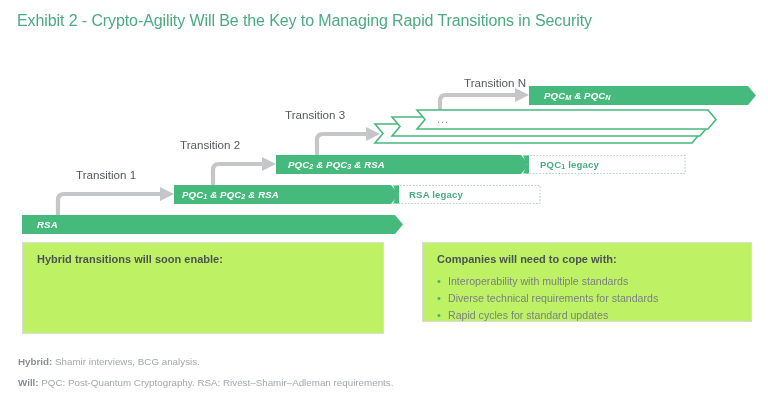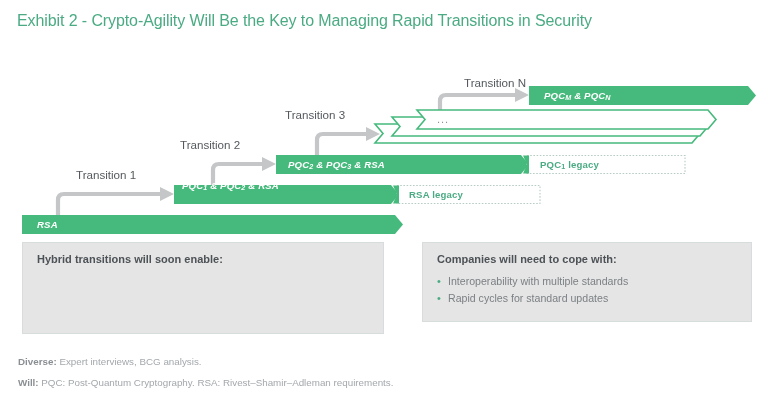--- a/index.html
+++ b/index.html
@@ -83,21 +83,21 @@
     font-size: 11px;
     letter-spacing: 1px;
     white-space: nowrap;
   }
 
   
   .callout {
     position: absolute;
     box-sizing: border-box;
     border: 1px solid #d7dcdd;
-    background: #e5e5e5;
+    background: #bef264;
     padding: 10px 14px 8px 14px;
   }
   #callout-left  { left: 22px;  top: 242px; width: 362px; height: 92px; }
   #callout-right { left: 422px; top: 242px; width: 330px; height: 80px; }
 
   .callout-heading {
     color: #4d5256;
     font-size: 11px;
     font-weight: bold;
     margin: 0 0 7px 0;
@@ -183,21 +183,21 @@
     </g>
 
     <g fill="#46b97c">
       <path d="M 393,117.5 L 399,117.5 L 399,135.5 L 393,135.5 L 397,126.5 Z"></path>
       <path d="M 523,87.5 L 529,87.5 L 529,105.5 L 523,105.5 L 527,96.5 Z"></path>
     </g>
   </svg>
 
   <div class="bar-label" style="left:37px; top:151px;"><span>RSA</span></div>
 
-  <div class="bar-label" style="left:182px; top:112px;"><span>PQC</span><sub>1</sub><span> &amp; PQC</span><sub>2</sub><span> &amp; RSA</span></div>
+  <div class="bar-label" style="left:182px; top:121px;"><span>PQC</span><sub>1</sub><span> &amp; PQC</span><sub>2</sub><span> &amp; RSA</span></div>
 
   <div class="bar-label" style="left:288px; top:91px;"><span>PQC</span><sub>2</sub><span> &amp; PQC</span><sub>3</sub><span> &amp; RSA</span></div>
 
   <div class="bar-label" style="left:544px; top:22px;"><span>PQC</span><sub>M</sub><span> &amp; PQC</span><sub>N</sub></div>
 
   <div class="legacy-label" style="left:409px; top:121px;">RSA legacy</div>
 
   <div class="legacy-label" style="left:540px; top:91px;"><span>PQC</span><sub>1</sub><span> legacy</span></div>
 
   <div class="transition-label" style="left:76px; top:100px;">Transition 1</div>
@@ -209,19 +209,20 @@
 </div>
 
 <div class="callout" id="callout-left">
   <p class="callout-heading">Hybrid transitions will soon enable:</p>
 </div>
 
 <div class="callout" id="callout-right">
   <p class="callout-heading">Companies will need to cope with:</p>
   <ul class="callout-list">
     <li>Interoperability with multiple standards</li>
+    <li>Diverse technical requirements for standards</li>
     <li>Rapid cycles for standard updates</li>
   </ul>
 </div>
 
-<div class="footnote" id="footnote-sources"><b>Diverse:</b><span> Expert interviews, BCG analysis.</span></div>
+<div class="footnote" id="footnote-sources"><b>Hybrid:</b><span> Shamir interviews, BCG analysis.</span></div>
 
 <div class="footnote" id="footnote-note"><b>Will:</b><span> PQC: Post-Quantum Cryptography. RSA: Rivest–Shamir–Adleman requirements.</span></div>
 
 </body></html>

